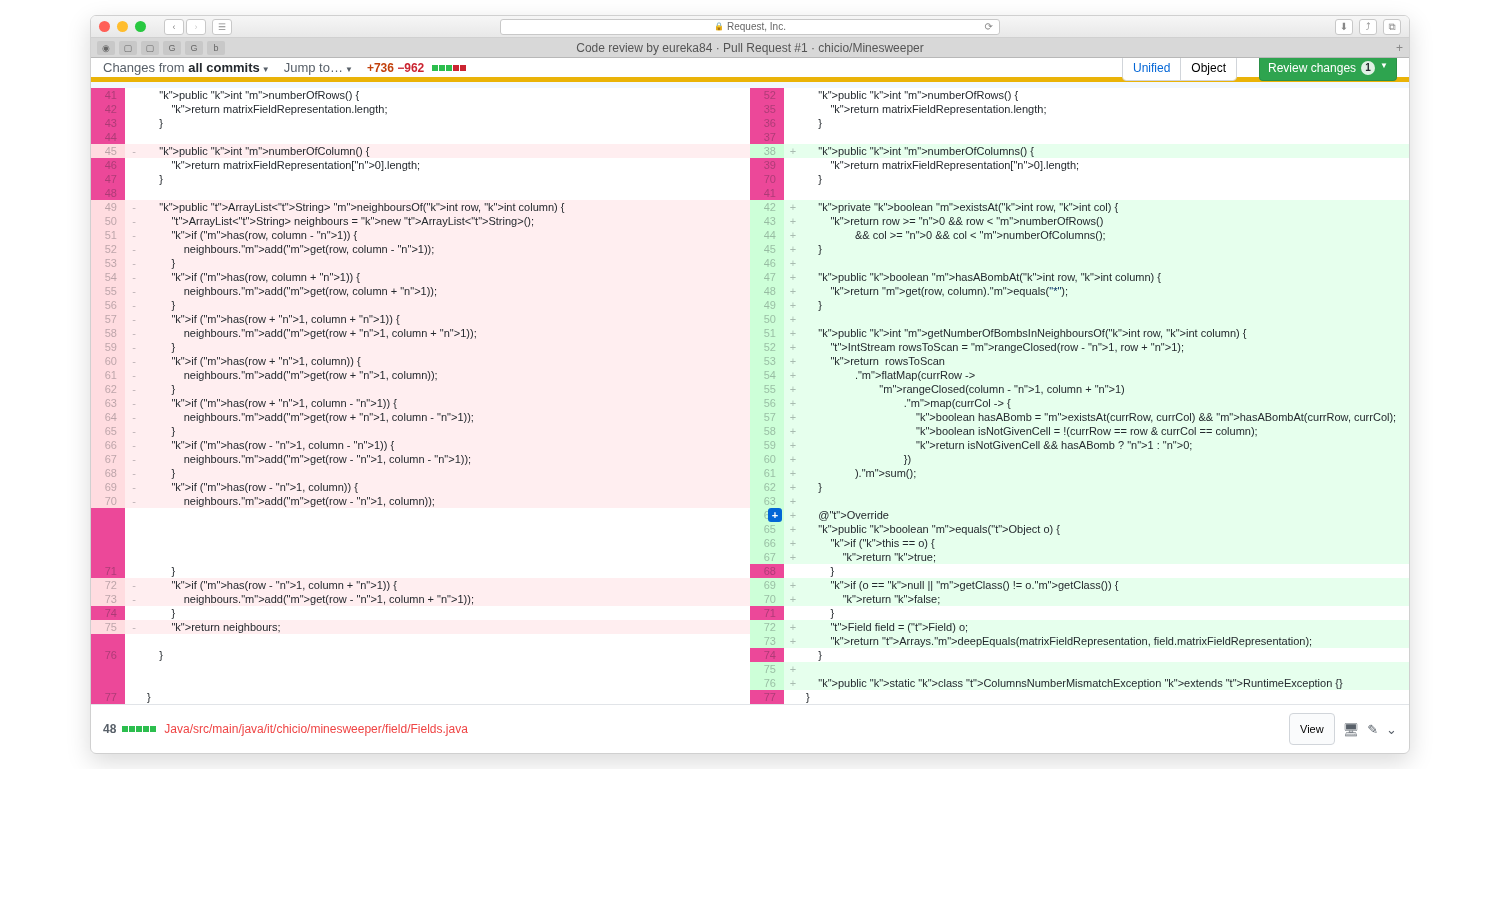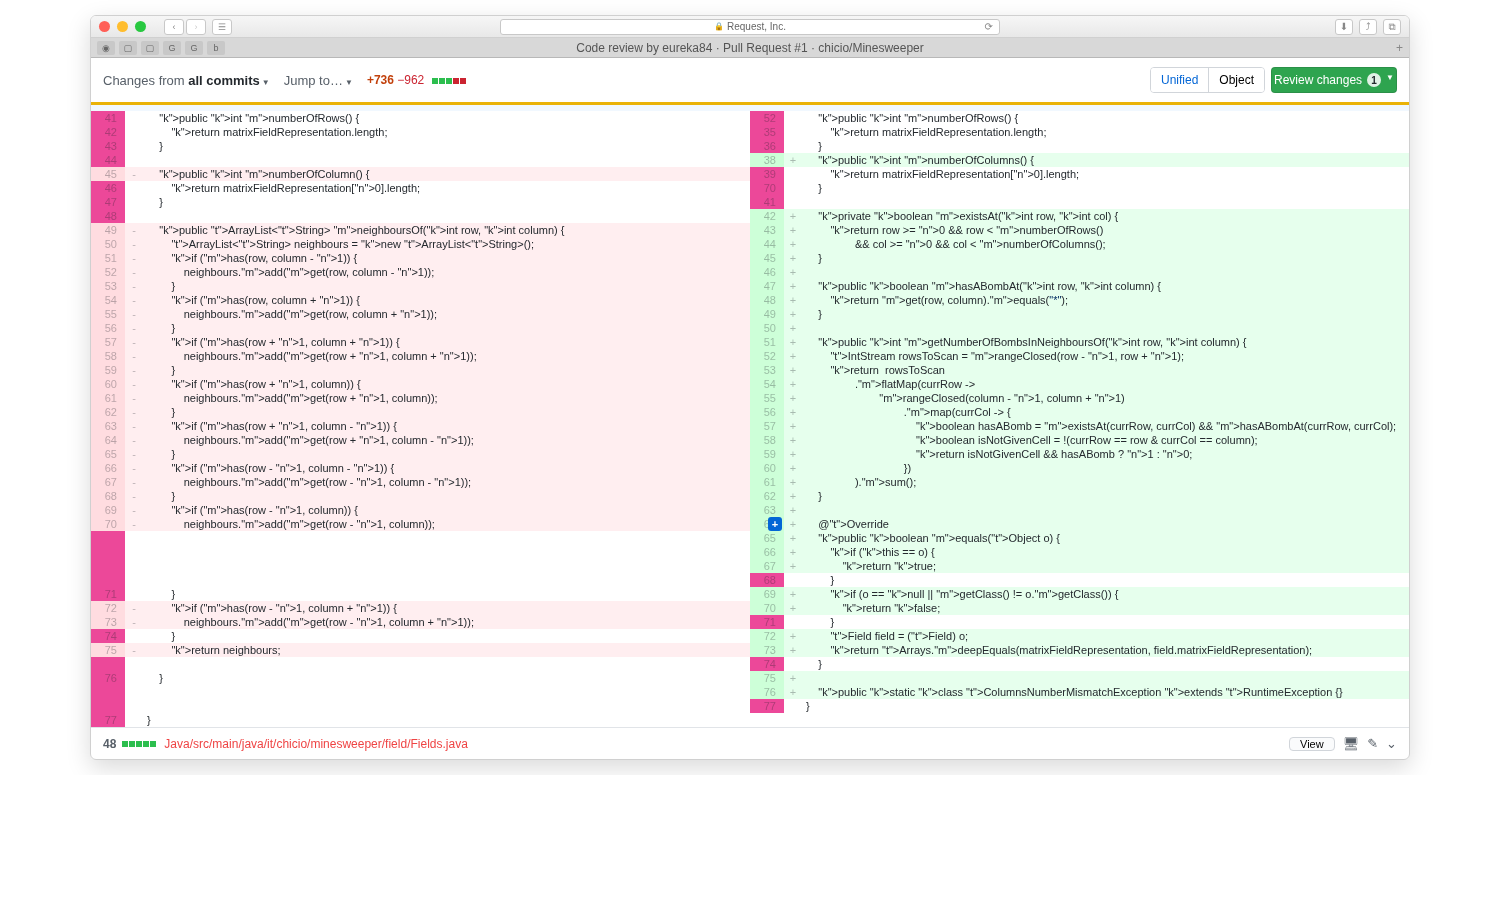--- a/index.html
+++ b/index.html
@@ -14,55 +14,55 @@
 .tl-addr{position:absolute;left:50%;transform:translateX(-50%);width:500px;height:16px;background:#fff;border:1px solid #c8c8c8;border-radius:3px;display:flex;align-items:center;justify-content:center;font-size:10px;color:#666}
 .tl-lock{color:#7aa860;margin-right:3px;font-size:8px}
 .tl-right{position:absolute;right:8px;display:flex;gap:6px;align-items:center}
 .tl-refresh{position:absolute;right:6px;color:#888;font-size:10px}
 .tl-ricon{width:18px;height:16px;border:1px solid #c8c8c8;border-radius:3px;background:#fff;display:flex;align-items:center;justify-content:center;color:#888;font-size:10px}
 .tabbar{height:20px;background:#d8d8d8;border-bottom:1px solid #b8b8b8;display:flex;align-items:center;position:relative}
 .fav-row{display:flex;gap:4px;padding:0 6px}
 .fav{width:18px;height:14px;background:#c8c8c8;border-radius:2px;display:flex;align-items:center;justify-content:center;font-size:9px;color:#666}
 .tab-title{position:absolute;left:50%;transform:translateX(-50%);font-size:12px;color:#555}
 .tab-plus{position:absolute;right:6px;font-size:12px;color:#888}
-.toolbar{height:47px;border-bottom:3px solid #eab308;display:flex;align-items:center;padding:0 12px;background:#fff}
+.toolbar{height:24px;border-bottom:5px solid #eab308;display:flex;align-items:center;padding:0 12px;background:#fff}
 .tb-drop{font-size:13px;color:#586069;margin-right:14px;cursor:pointer}
 .tb-drop b{color:#24292e;font-weight:600}
 .tb-car{font-size:8px;margin-left:2px;color:#586069}
 .diffstat{font-size:12px}
 .ds-add{color:#c2410c;font-weight:600}
-.ds-del{color:#cb2431;font-weight:400}
+.ds-del{color:#cb2431;font-weight:700}
 .ds-blocks{display:inline-flex;gap:1px;margin-left:4px;vertical-align:middle}
 .ds-b{width:6px;height:6px}
 .ds-g{background:#2cbe4e}.ds-r{background:#cb2431}
-.tb-right{margin-left:auto;display:flex;gap:6px;align-items:center}
+.tb-right{margin-left:auto;display:flex;gap:22px;align-items:center}
 .btn-grp{display:flex;border:1px solid #d1d5da;border-radius:4px;overflow:hidden}
 .btn-seg{padding:5px 10px;font-size:12px;background:#fff;border:none;cursor:pointer}
 .btn-seg.active{color:#0366d6}
 .btn-seg:first-child{border-right:1px solid #d1d5da}
-.btn-review{background:#2ea44f;color:#fff;border:1px solid rgba(27,31,35,.15);border-radius:4px;padding:5px 2px;font-size:12px;display:flex;align-items:flex-start;gap:5px;cursor:pointer}
+.btn-review{background:#2ea44f;color:#fff;border:1px solid rgba(27,31,35,.15);border-radius:4px;padding:5px 8px;font-size:12px;display:flex;align-items:flex-start;gap:5px;cursor:pointer}
 .badge{background:rgba(255,255,255,.85);color:#24292e;border-radius:50%;width:14px;height:14px;display:inline-flex;align-items:center;justify-content:center;font-size:10px;font-weight:600}
 .diff{display:flex;width:100%}
 .side{flex:1;min-width:0}
 .row{display:flex;min-height:14px;font-family:SFMono-Regular,Consolas,"Liberation Mono",Menlo,monospace;font-size:11px;line-height:14px}
 .ln{width:34px;text-align:right;padding-right:8px;color:rgba(27,31,35,.3);user-select:none;background:#fff;flex-shrink:0}
 .mk{width:18px;text-align:center;color:rgba(27,31,35,.3);user-select:none;flex-shrink:0}
 .code{flex:1;white-space:pre;padding-left:4px;overflow:hidden}
 .del .ln{background:#ffdce0}.del .mk,.del .code{background:#ffeef0}
 .add .ln{background:#cdffd8}.add .mk,.add .code{background:#e6ffed}
 .ctx .ln{background:#ec4899}.ctx .code{background:#fff}
 .hunk{background:#f1f8ff;height:6px;width:100%}
 .addcomment{position:relative}
 .addcomment::before{content:"+";position:absolute;left:-16px;top:0;width:14px;height:14px;background:#0366d6;color:#fff;border-radius:3px;display:flex;align-items:center;justify-content:center;font-weight:bold;font-size:11px}.s{color:#032f62}
 .fh{border-top:1px solid #e1e4e8;padding:8px 12px;display:flex;align-items:center;font-size:12px}
 .fh-ct{font-weight:600;color:#586069;margin-right:6px}
 .fh-bar{display:inline-flex;gap:1px;margin-right:8px}
 .fh-path{color:#ef4444}
 .fh-right{margin-left:auto;display:flex;gap:8px;align-items:center}
-.fh-btn{border:1px solid #d1d5da;border-radius:4px;padding:0 10px;font-size:11px;background:#fafbfc;cursor:pointer}
+.fh-btn{border:1px solid #d1d5da;border-radius:4px;padding:9px 10px;font-size:11px;background:#fafbfc;cursor:pointer}
 .fh-ic{color:#586069;font-size:13px;cursor:pointer}
 </style>
 </head>
 <body>
 
 <div class="window">
 
   <div class="titlebar">
     <div class="tl-buttons">
       <div class="tl-btn tl-close"></div>
@@ -364,20 +364,25 @@
         <div class="row ctx">
           <div class="ln">35</div>
           <div class="mk"> </div>
           <div class="code">        <span class="&lt;span">"k"</span>&gt;return matrixFieldRepresentation.length;</div>
         </div>
         <div class="row ctx">
           <div class="ln">36</div>
           <div class="mk"> </div>
           <div class="code">    }</div>
         </div>
+        <div class="row ctx">
+          <div class="ln">37</div>
+          <div class="mk"> </div>
+          <div class="code"></div>
+        </div>
         <div class="row add">
           <div class="ln">38</div>
           <div class="mk">+</div>
           <div class="code">    <span class="&lt;span">"k"</span>&gt;public <span class="&lt;span">"k"</span>&gt;int <span class="&lt;span">"m"</span>&gt;numberOfColumns() {</div>
         </div>
         <div class="row ctx">
           <div class="ln">39</div>
           <div class="mk"> </div>
           <div class="code">        <span class="&lt;span">"k"</span>&gt;return matrixFieldRepresentation[<span class="&lt;span">"n"</span>&gt;0].length;</div>
         </div>

